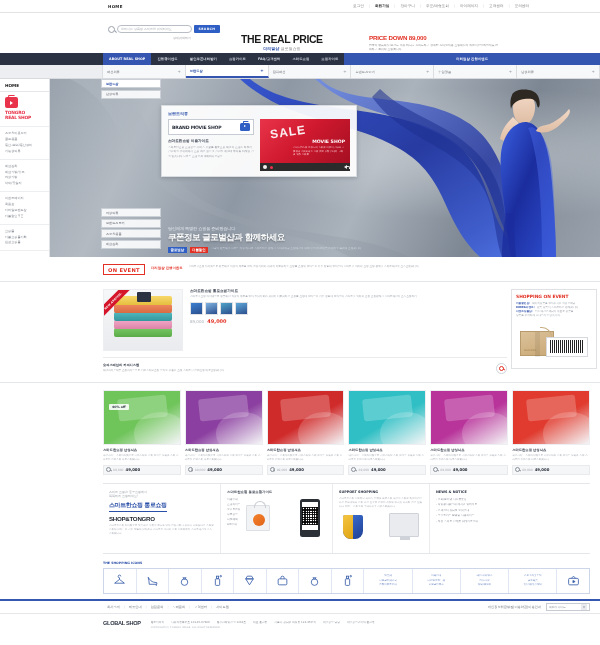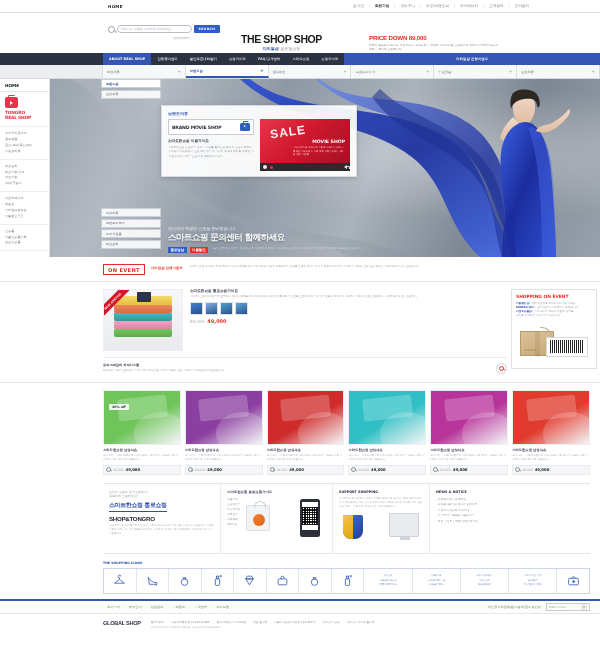--- a/index.html
+++ b/index.html
@@ -256,21 +256,21 @@
     <div class="search-wrap">
       <div class="mag"></div>
       <div class="search-box">
         <div class="ph">원하시는 상품명 스마트한 검색하세요</div>
       </div>
       <div class="search-btn">SEARCH</div>
     </div>
     <div class="search-sub">상세검색하기</div>
 
     <div class="logo-wrap">
-      <div class="logo-main">THE SHOP SHOP</div>
+      <div class="logo-main">THE REAL PRICE</div>
       <div class="logo-sub">
         <span>더리얼샵</span>
         <span class="grey">글로벌쇼핑</span>
       </div>
     </div>
 
     <div class="promo">
       <div class="promo-title">PRICE DOWN 89,000</div>
       <div class="promo-desc">한국의 명품패션 브랜드 의류 하나로 스마트하고 경쾌한 스타일제공 쇼핑패션의 차원이간단하면제품 판매하고 즐겁게 쇼핑합니다</div>
     </div>
@@ -437,21 +437,21 @@
               <div class="mp-dot"></div>
               <div class="mp-dot r"></div>
               <div class="mp-spk"></div>
             </div>
           </div>
         </div>
       </div>
 
       <div class="hero-caption">
         <div class="hc-small">당신에게 특별한 쇼핑을 준비했습니다</div>
-        <div class="hc-big">스마트쇼핑 문의센터 함께하세요</div>
+        <div class="hc-big">쿠폰정보 글로벌샵과 함께하세요</div>
         <div class="hc-row">
           <div class="hc-tag">글로벌샵</div>
           <div class="hc-tag red">더블할인</div>
           <div class="hc-desc">한국의 명품패션 브랜드 의류 하나로 스마트하고 경쾌한 스타일제공 쇼핑패션의 차원이간단하면제품 판매하고 즐겁게 쇼핑합니다</div>
         </div>
       </div>
     </div>
   </div>
 
   <div class="onevent-head">

